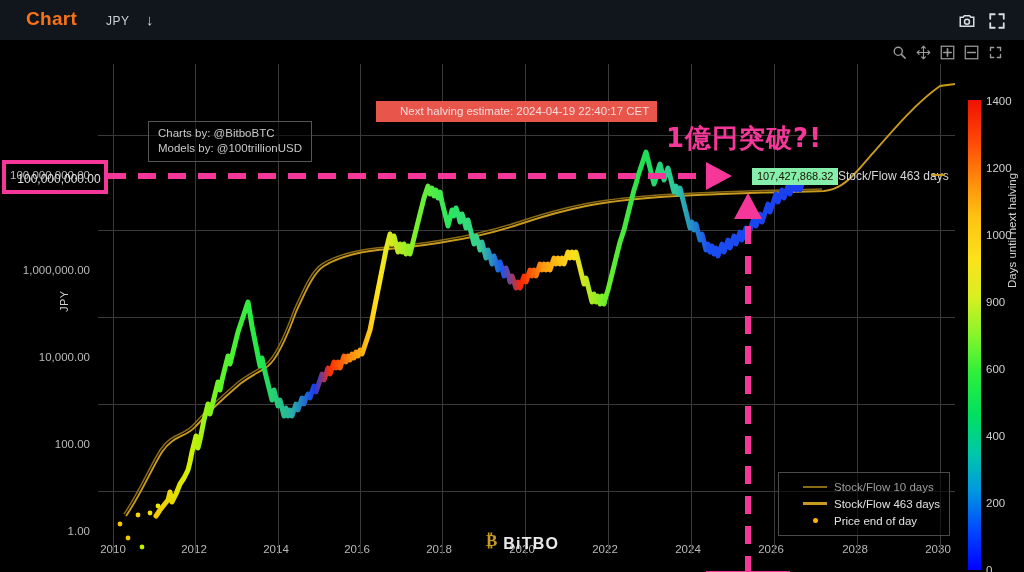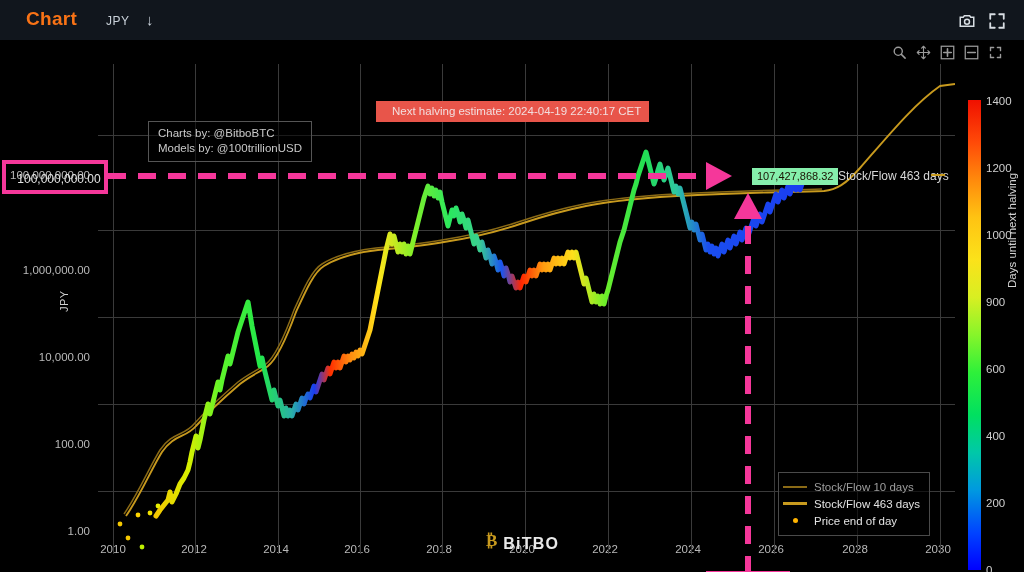--- a/index.html
+++ b/index.html
@@ -36,21 +36,21 @@
   .modebar{position:absolute;left:892px;top:5px;display:flex;gap:9px;align-items:center;z-index:40;}
   .modebar .mb{width:15px;height:15px;opacity:.75;cursor:pointer;}
 
   
   .credits{position:absolute;left:148px;top:81px;border:1px solid #555;
            padding:4px 9px 5px 9px;font-size:11.5px;line-height:15px;color:#c9c9c9;
            background:rgba(0,0,0,.55);z-index:25;}
 
   
   .halving{position:absolute;left:376px;top:61px;background:#e8554a;color:#f2dede;
-           font-size:11.5px;padding:4px 8px 5px 16px;z-index:25;white-space:nowrap;}
+           font-size:11.5px;padding:4px 8px 5px 24px;z-index:25;white-space:nowrap;}
 
   
   .jp{position:absolute;left:666px;top:81px;font-size:26px;font-weight:bold;color:#f5379a;
       letter-spacing:1px;z-index:30;white-space:nowrap;
       font-family:"DejaVu Sans","Liberation Sans",sans-serif;}
 
   
   .ybox{position:absolute;left:2px;top:120px;width:106px;height:34px;border:4px solid #f5379a;
         box-sizing:border-box;z-index:30;}
   .ybox .v{position:absolute;left:0;top:8px;width:106px;text-align:center;font-size:12px;color:#e3e3e3;}
@@ -68,21 +68,21 @@
           border-left:14px solid transparent;border-right:14px solid transparent;border-bottom:26px solid #f5379a;}
 
   
   .ptip{position:absolute;left:752px;top:128px;background:#86efac;color:#1a1200;
         font-size:11px;padding:2px 5px 3px 5px;z-index:29;white-space:nowrap;}
   .ptip-lbl{position:absolute;left:838px;top:129px;font-size:12px;color:#d8d8d8;z-index:29;white-space:nowrap;}
   .ptip-dash{position:absolute;left:931px;top:134px;width:14px;height:1.5px;background:#c89a1e;z-index:29;}
 
   
   .legend{position:absolute;left:778px;top:432px;border:1px solid #4a4a4a;background:rgba(0,0,0,.6);
-          padding:5px 9px 6px 4px;z-index:26;}
+          padding:5px 9px 6px 24px;z-index:26;}
   .legend .row{display:flex;align-items:center;height:17px;font-size:11.5px;}
   .legend .sw{width:24px;margin-right:7px;display:flex;justify-content:center;align-items:center;}
   .legend .ln{width:24px;height:2px;display:block;}
   .legend .dt{width:5px;height:5px;border-radius:50%;display:block;}
 
   
   .wm{position:absolute;left:486px;top:487px;display:flex;align-items:center;gap:6px;z-index:20;}
   .wm .b{font-size:17px;color:#c89a1e;font-weight:bold;font-family:"DejaVu Serif",serif;}
   .wm .t{font-size:16px;color:#e9e9e9;font-weight:bold;letter-spacing:1.2px;margin-top:8px;}
 
@@ -279,20 +279,21 @@
       </svg>
     </div>
 
     <div class="credits">
       <div>Charts by: @BitboBTC</div>
       <div>Models by: @100trillionUSD</div>
     </div>
 
     <div class="halving">Next halving estimate: 2024-04-19 22:40:17 CET</div>
 
+    <div class="jp">1億円突破?!</div>
 
     <div class="harrow"></div>
     <div class="harrow-head"></div>
     <div class="varrow"></div>
     <div class="varrow-head"></div>
 
     <div class="ptip">107,427,868.32</div>
     <div class="ptip-lbl">Stock/Flow 463 days</div>
     <div class="ptip-dash"></div>
 

